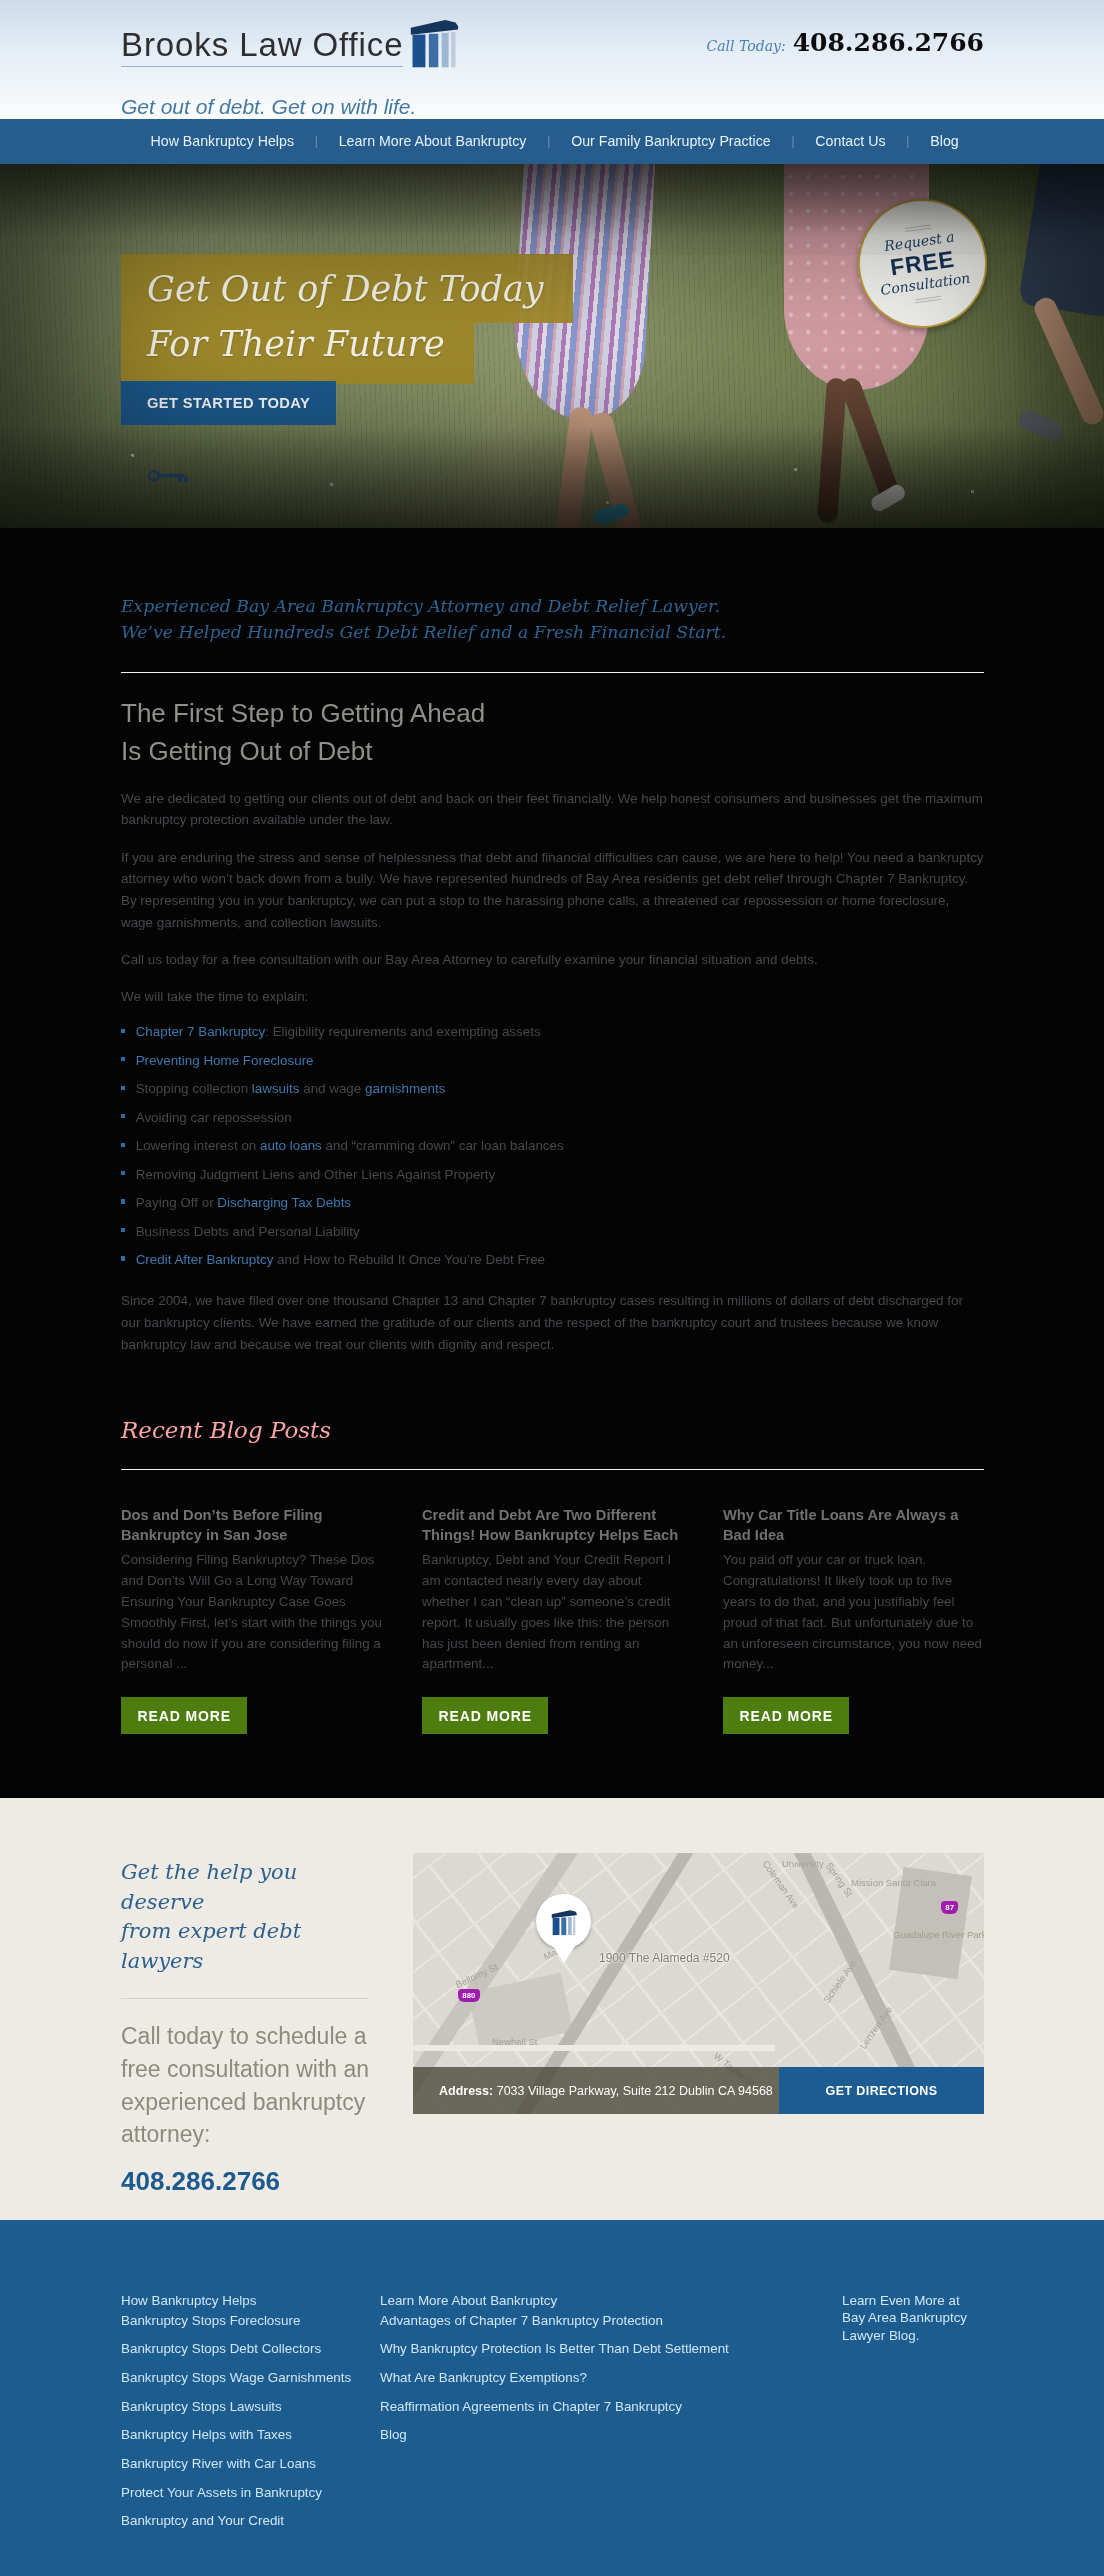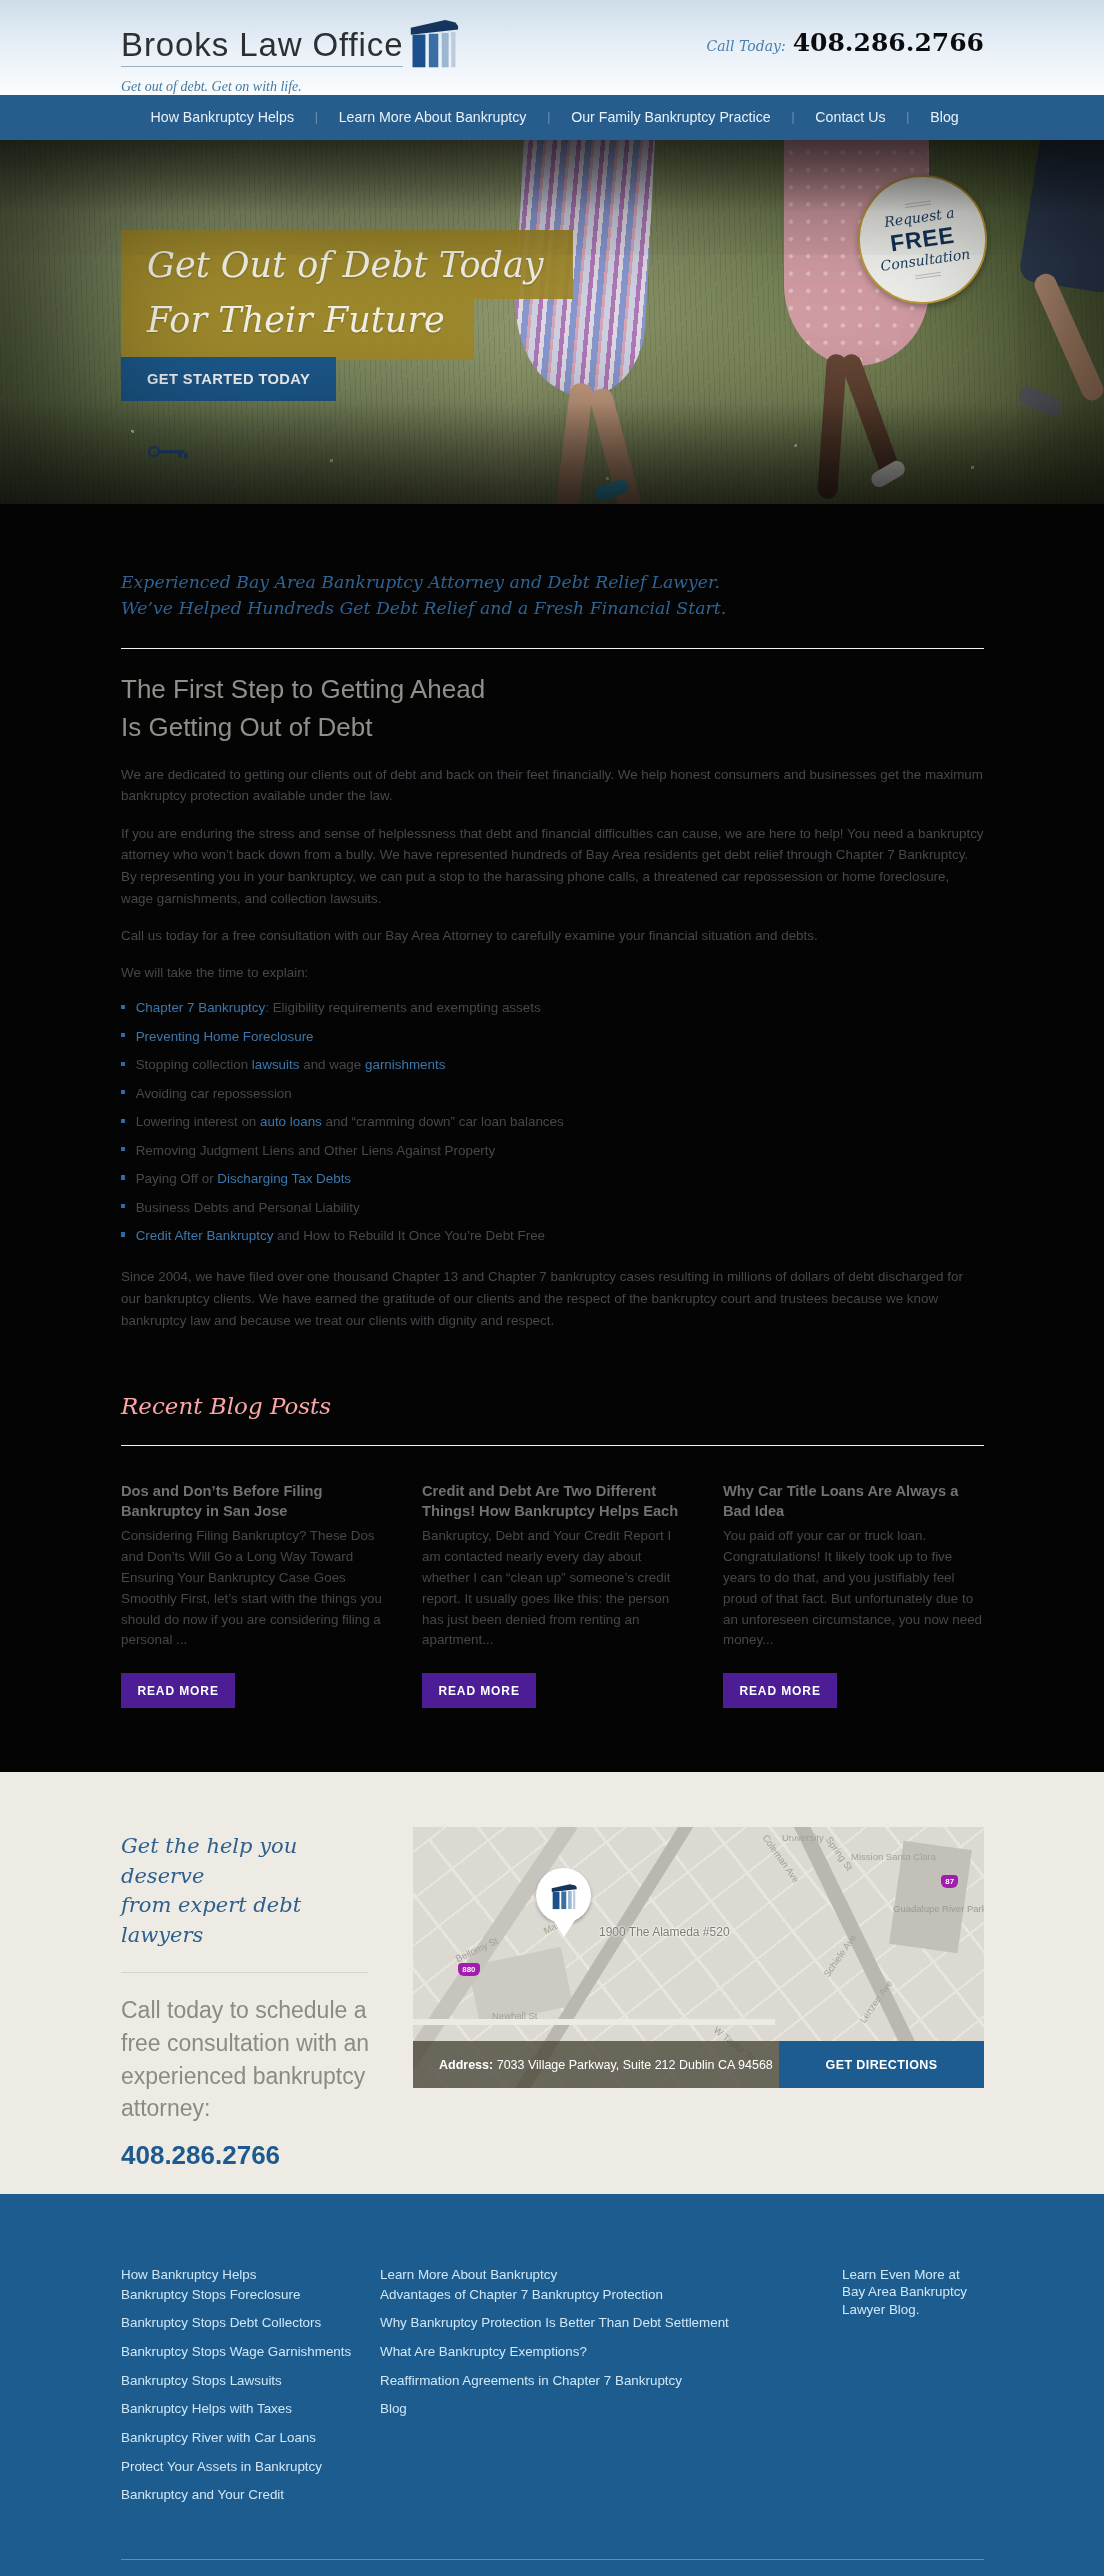--- a/index.html
+++ b/index.html
@@ -8,21 +8,21 @@
   body { width:1105px; background:#fff; font-family:"Liberation Sans", sans-serif; }
   .container { width:863px; margin:0 auto; }
   a { text-decoration:none; }
 
   
   .top-header { background:linear-gradient(180deg,#cddcea 0%,#e6eef6 45%,#fbfdfe 100%); padding:14px 0 0; }
   .header-flex { display:flex; justify-content:space-between; align-items:flex-start; }
   .logo-row { display:flex; align-items:flex-end; }
   .logo-text { font-size:33px; font-weight:300; letter-spacing:0.9px; color:#2e2f33; line-height:1; padding-bottom:5.2px; border-bottom:1.7px solid #9db0c2; }
   .logo-icon { margin-left:5.2px; margin-bottom:-5.2px; }
-  .tagline { margin-top:12px; font-family:Liberation Serif, serif; font-style:italic; font-size:14px; color:#44789f; }
+  .tagline { margin-top:28px; font-family:Liberation Sans, sans-serif; font-style:italic; font-size:21px; color:#44789f; }
   .phone-block { text-align:right; padding-top:14px; }
   .call-label { font-family:"DejaVu Serif", serif; font-style:italic; font-size:14px; color:#4a7fae; margin-right:7px; }
   .header-phone { font-family:"DejaVu Serif", serif; font-weight:bold; font-size:25px; color:#0c0c0e; }
 
   
   .main-nav { background:#265d8d; }
   .nav-inner { display:flex; align-items:center; height:45px; padding-left:26px; }
   .nav-link { color:#e7f1fa; font-size:14.2px; padding:0 3.5px; cursor:pointer; }
   .nav-sep { color:#6f94b6; padding:0 17.3px; font-size:12px; }
 
@@ -84,22 +84,22 @@
   .body-p { font-size:13.4px; line-height:1.62; color:#46484d; margin:0 0 15.5px; }
   ul.explain { list-style:none; margin:3.5px 0 21px; padding:0; }
   ul.explain li { position:relative; padding-left:14.7px; margin:0 0 10.4px; font-size:13.4px; line-height:1.35; color:#46484d; }
   ul.explain li::before { content:""; position:absolute; left:0; top:5.2px; width:4.3px; height:4.3px; background:#2d6ca3; }
   .lnk { color:#3d77ab; cursor:pointer; }
   .blog-heading { font-family:"DejaVu Serif", serif; font-style:italic; font-size:23px; color:#fca5a5; margin:62px 0 0; font-weight:normal; }
   .cards { display:flex; justify-content:space-between; margin-top:36px; }
   .card { width:261px; display:flex; flex-direction:column; }
   .card h3 { font-size:14.7px; font-weight:bold; color:#6f7173; line-height:1.35; margin:0 0 4.3px; }
   .card p { font-size:13.4px; line-height:1.55; color:#45474c; margin:0 0 22.4px; }
-  .read-more { margin-top:auto; align-self:flex-start; background:#4c1d95; color:#fff; border:none;
-      font-weight:bold; font-size:12px; letter-spacing:0.9px; padding:10.4px 16.4px; cursor:pointer; }
+  .read-more { margin-top:auto; align-self:flex-start; background:#4d7c0f; color:#fff; border:none;
+      font-weight:bold; font-size:14px; letter-spacing:0.9px; padding:10.4px 16.4px; cursor:pointer; }
 
   
   .contact-section { background:#edebe3; padding:55px 0 22.4px; }
   .contact-flex { display:flex; }
   .contact-left { width:261px; margin-right:31px; }
   .contact-heading { font-family:"DejaVu Serif", serif; font-style:italic; font-weight:normal; font-size:21px; line-height:1.4; color:#2d608f; margin:5.2px 0 0; }
   .contact-divider { border:none; border-top:0.9px solid #d6d3c8; margin:22.4px 0 21px; width:247px; }
   .contact-body { font-size:23px; font-weight:300; line-height:1.42; color:#8d8b80; margin:0 0 15.5px; }
   .contact-phone { font-size:26px; font-weight:bold; color:#1c5a8f; }
 

